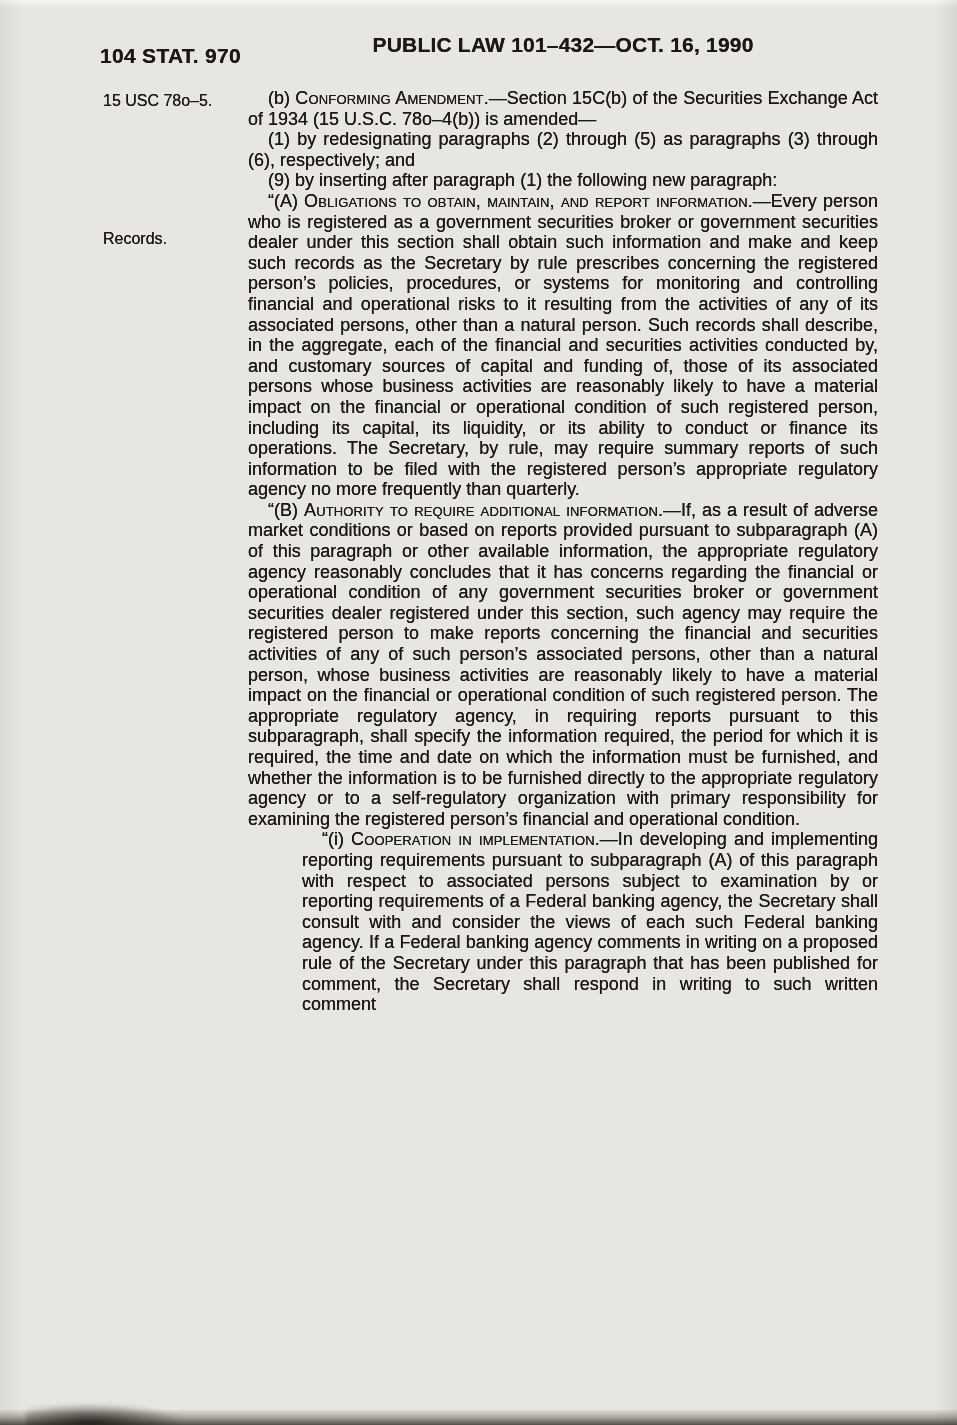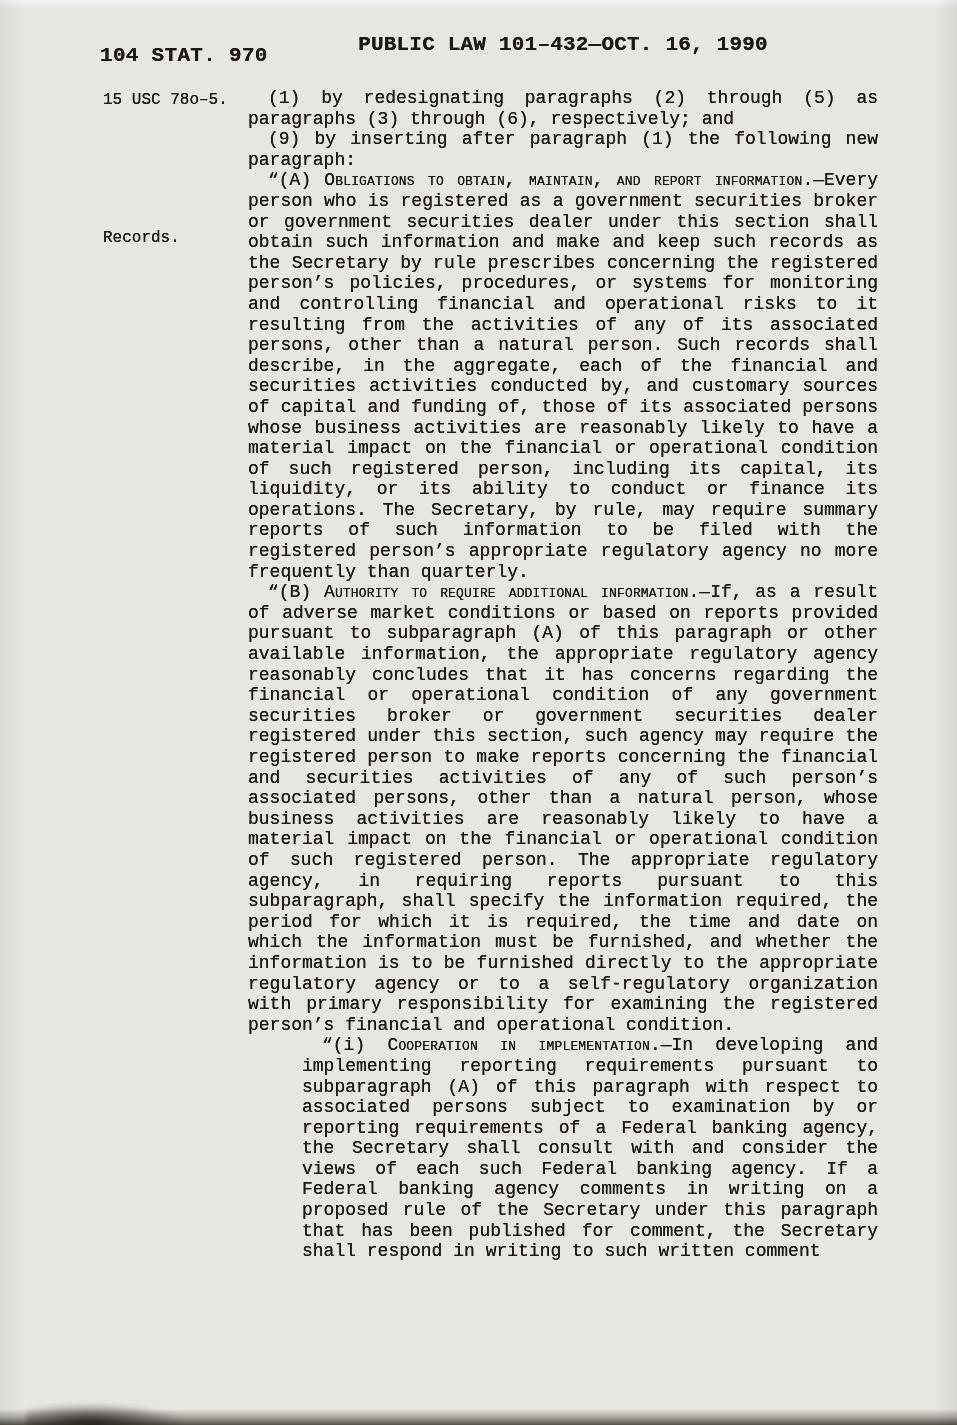--- a/index.html
+++ b/index.html
@@ -5,21 +5,21 @@
   * { margin: 0; padding: 0; box-sizing: border-box; }
   html, body { background: #6f6f6f; }
 
   .page {
     position: relative;
     width: 957px;
     height: 1425px;
     margin: 0 auto;
     background: var(--paper, #e8e6e0);
     color: var(--ink, #1d1813);
-    font-family: Liberation Mono, monospace;
+    font-family: Liberation Sans, sans-serif;
     overflow: hidden;
   }
 
   
   .scan-edge-top {
     position: absolute; top: 0; left: 0; right: 0; height: 8px;
     background: linear-gradient(to bottom, rgba(255,255,255,0.65), rgba(255,255,255,0));
     pointer-events: none;
   }
   .scan-edge-right {
@@ -91,20 +91,21 @@
   <header>
     <div class="stat-no">104 STAT. 970</div>
     <div class="law-title">PUBLIC LAW 101–432—OCT. 16, 1990</div>
   </header>
 
   <div class="margin-note note-usc">15 USC 78o–5.</div>
 
   <div class="margin-note note-records">Records.</div>
 
   <main class="body-block">
+      <p class="para ind-b"><span class="run">(b) </span><span class="run sc">Conforming Amendment</span><span class="run">.—Section 15C(b) of the Securities Exchange Act of 1934 (15 U.S.C. 78o–4(b)) is amended—</span></p>
       <p class="para ind-n1"><span class="run">(1) by redesignating paragraphs (2) through (5) as paragraphs (3) through (6), respectively; and</span></p>
       <p class="para ind-n1"><span class="run">(9) by inserting after paragraph (1) the following new paragraph:</span></p>
       <p class="para ind-n1"><span class="run">“(A) </span><span class="run sc">Obligations to obtain, maintain, and report information</span><span class="run">.—Every person who is registered as a government securities broker or government securities dealer under this section shall obtain such information and make and keep such records as the Secretary by rule prescribes concerning the registered person’s policies, procedures, or systems for monitoring and controlling financial and operational risks to it resulting from the activities of any of its associated persons, other than a natural person. Such records shall describe, in the aggregate, each of the financial and securities activities conducted by, and customary sources of capital and funding of, those of its associated persons whose business activities are reasonably likely to have a material impact on the financial or operational condition of such registered person, including its capital, its liquidity, or its ability to conduct or finance its operations. The Secretary, by rule, may require summary reports of such information to be filed with the registered person’s appropriate regulatory agency no more frequently than quarterly.</span></p>
       <p class="para ind-n1"><span class="run">“(B) </span><span class="run sc">Authority to require additional information</span><span class="run">.—If, as a result of adverse market conditions or based on reports provided pursuant to subparagraph (A) of this paragraph or other available information, the appropriate regulatory agency reasonably concludes that it has concerns regarding the financial or operational condition of any government securities broker or government securities dealer registered under this section, such agency may require the registered person to make reports concerning the financial and securities activities of any of such person’s associated persons, other than a natural person, whose business activities are reasonably likely to have a material impact on the financial or operational condition of such registered person. The appropriate regulatory agency, in requiring reports pursuant to this subparagraph, shall specify the information required, the period for which it is required, the time and date on which the information must be furnished, and whether the information is to be furnished directly to the appropriate regulatory agency or to a self-regulatory organization with primary responsibility for examining the registered person’s financial and operational condition.</span></p>
       <p class="para ind-n2"><span class="run">“(i) </span><span class="run sc">Cooperation in implementation</span><span class="run">.—In developing and implementing reporting requirements pursuant to subparagraph (A) of this paragraph with respect to associated persons subject to examination by or reporting requirements of a Federal banking agency, the Secretary shall consult with and consider the views of each such Federal banking agency. If a Federal banking agency comments in writing on a proposed rule of the Secretary under this paragraph that has been published for comment, the Secretary shall respond in writing to such written comment</span></p>
     </main>
 
   <div class="scan-smudge"></div>
   <div class="scan-edge-bottom"></div>
 

